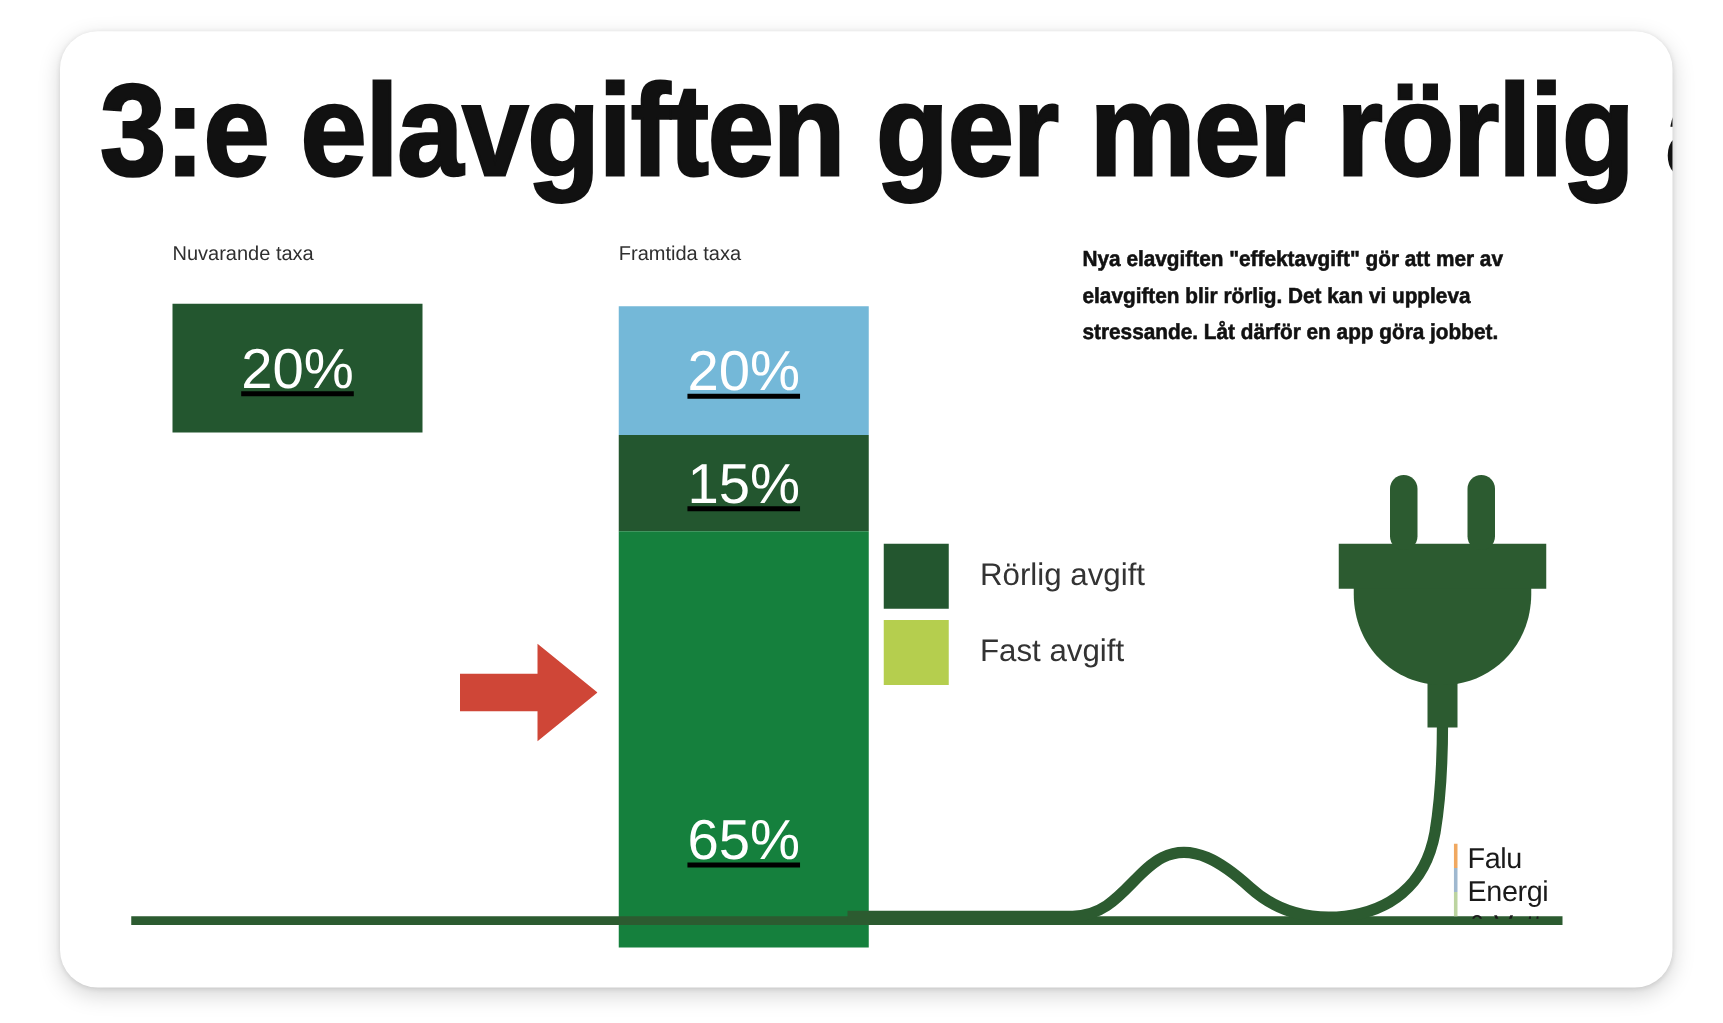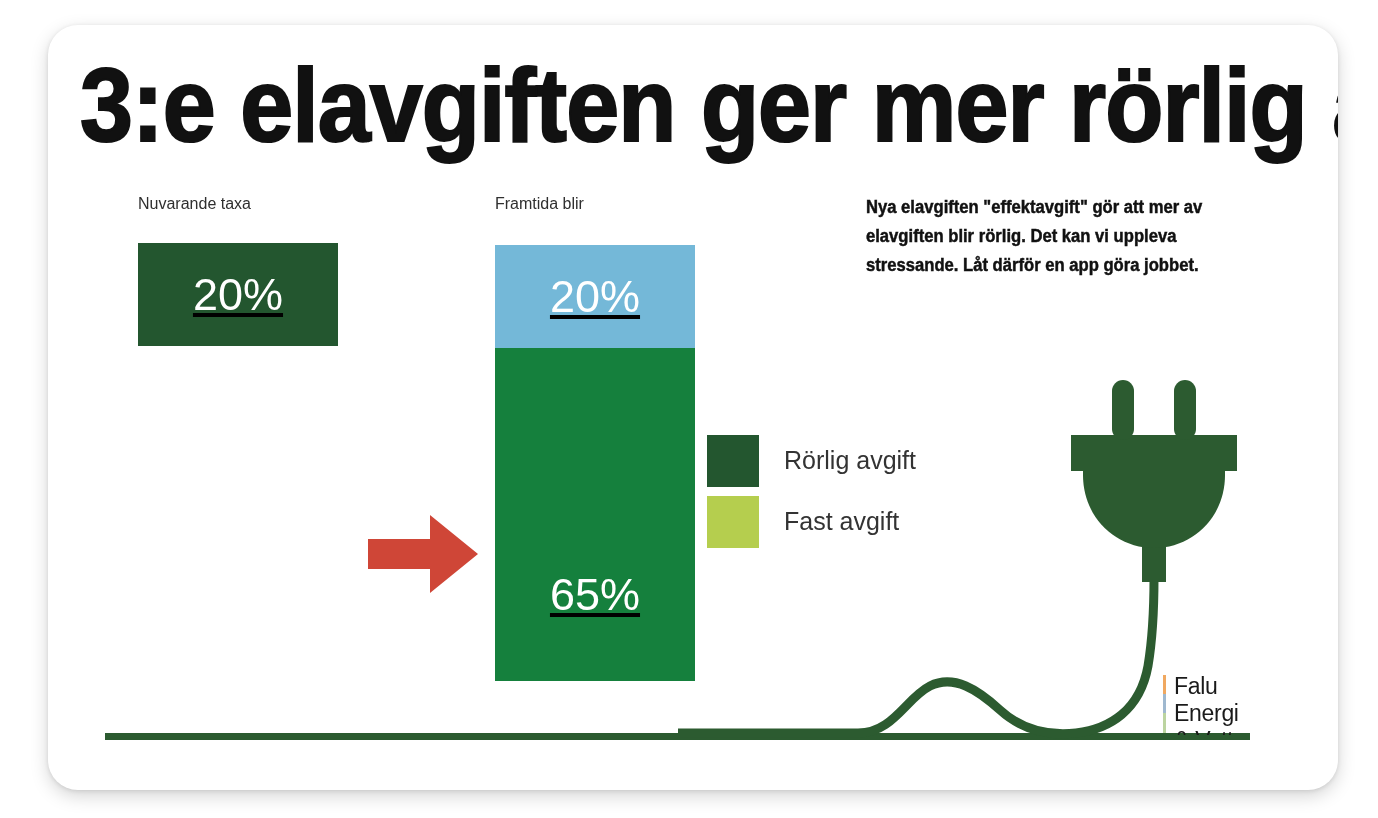--- a/index.html
+++ b/index.html
@@ -198,31 +198,34 @@
   <div class="card">
 
     <div class="headline">3:e elavgiften ger mer rörlig avgift</div>
 
     <div class="intro">Nya elavgiften "effektavgift" gör att mer av elavgiften blir rörlig. Det kan vi uppleva stressande. Låt därför en app göra jobbet.</div>
 
     <div class="chart">
 
       <div class="col-label c1">Nuvarande taxa</div>
 
-      <div class="col-label c2">Framtida blir</div>
+      <div class="col-label c2">Framtida taxa</div>
 
       <div class="bar b1">
         <div class="seg" style="height:20%;background:#23562f;">
           <span class="seg-label">20%</span>
         </div>
       </div>
 
       <div class="bar b2">
         <div class="seg" style="height:20%;background:#74b8d8;">
           <span class="seg-label">20%</span>
+        </div>
+        <div class="seg" style="height:15%;background:#23562f;">
+          <span class="seg-label">15%</span>
         </div>
         <div class="seg tall2" style="height:65%;background:#15803d;">
           <span class="seg-label">65%</span>
         </div>
       </div>
 
       <div class="baseline"></div>
 
       <div class="arrow">
         <svg width="110" height="82" viewBox="0 0 110 82">

